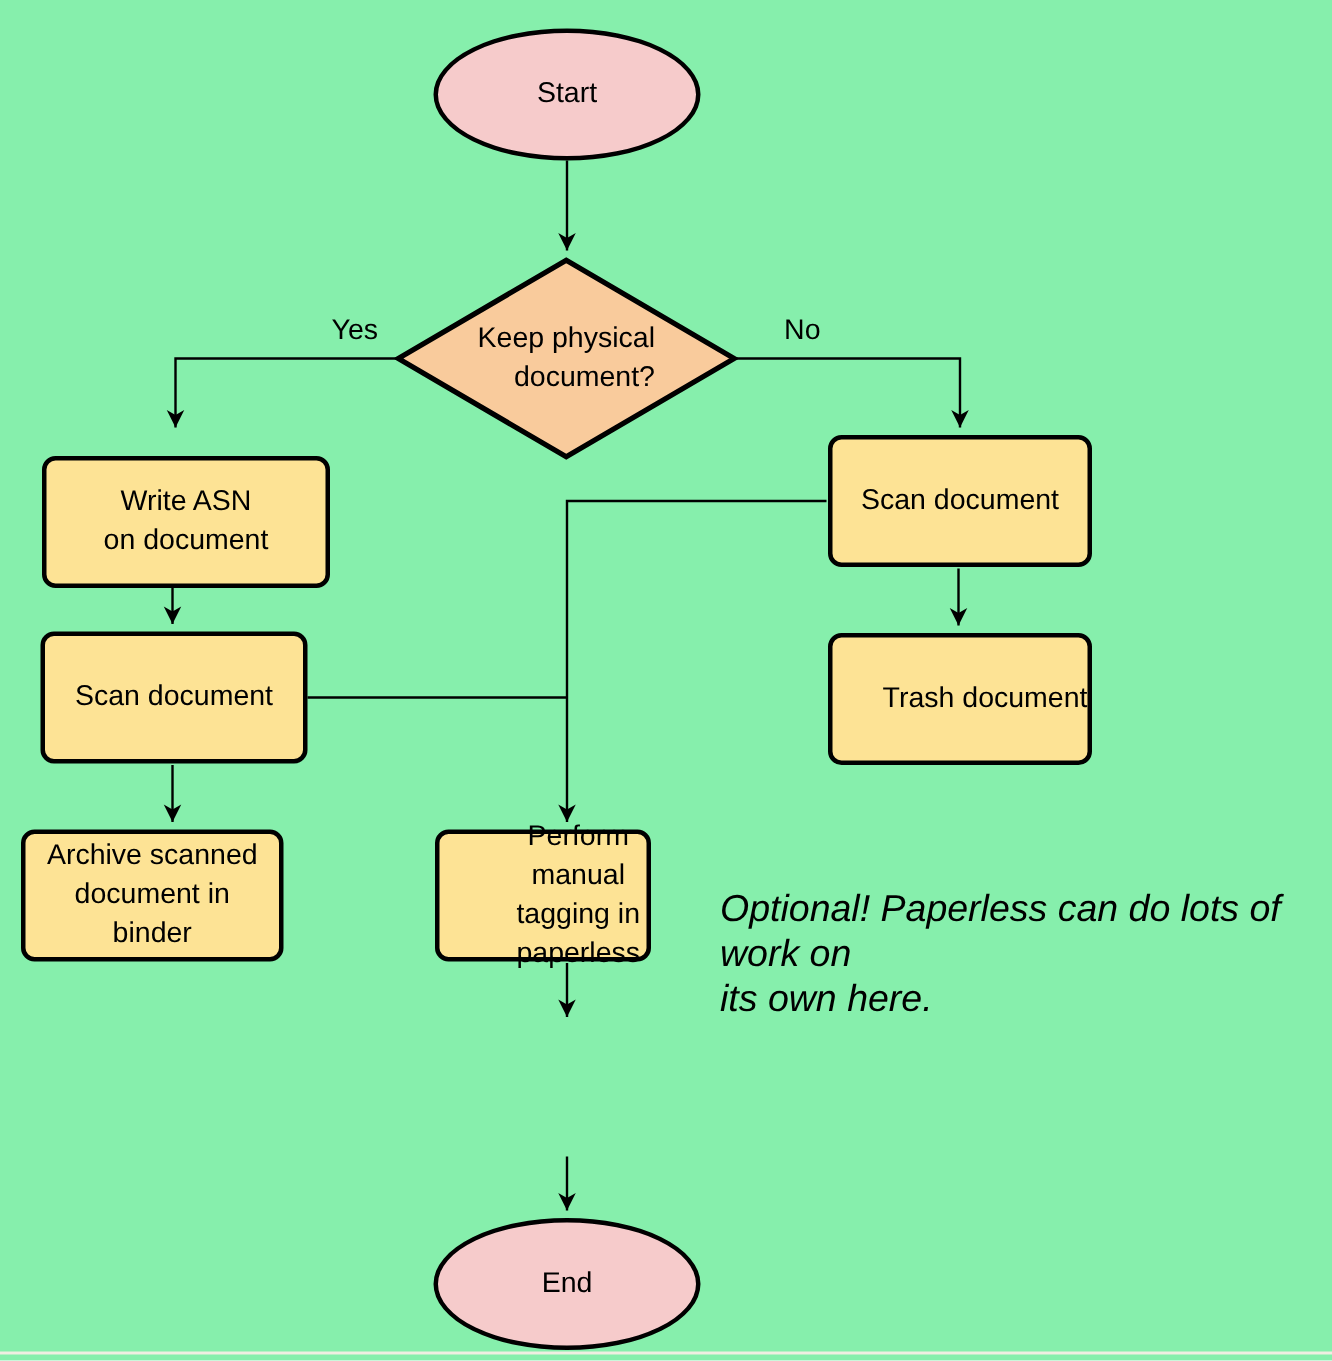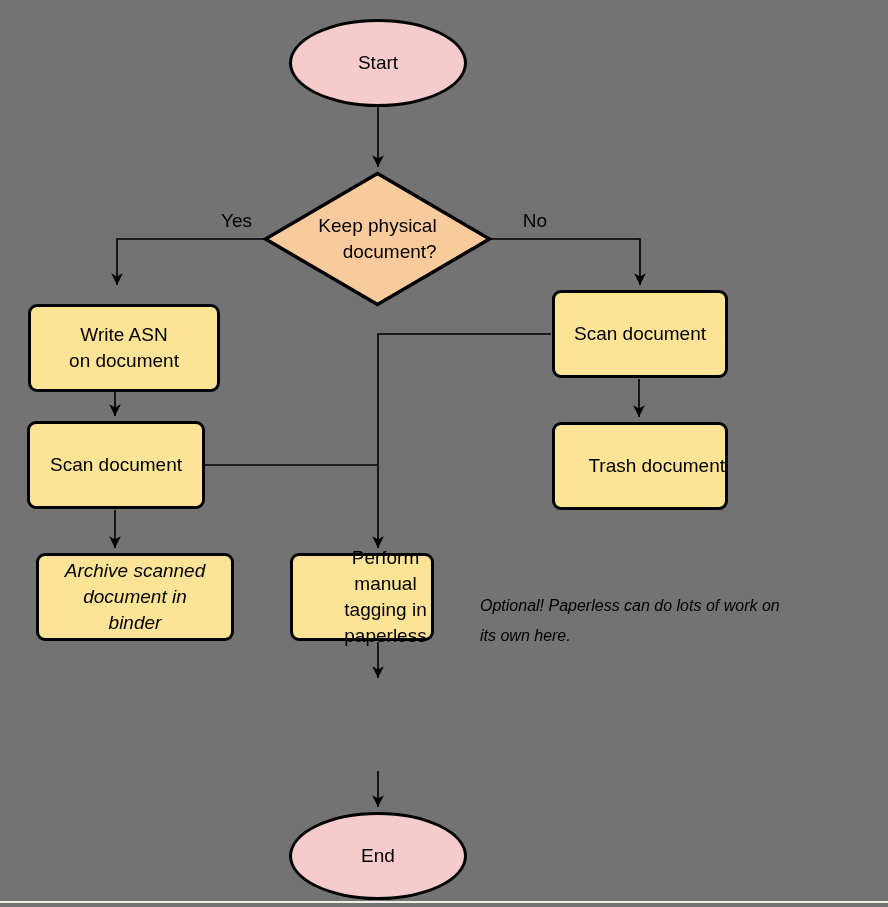--- a/index.html
+++ b/index.html
@@ -6,21 +6,21 @@
     margin: 0;
     padding: 0;
     background: #ffffff;
     font-family: "Liberation Sans", sans-serif;
     color: #000000;
   }
   .canvas {
     position: relative;
     width: 888px;
     height: 907px;
-    background: #737373;
+    background: #86efac;
     overflow: hidden;
   }
   svg.connector-layer {
     position: absolute;
     left: 0;
     top: 0;
     width: 888px;
     height: 907px;
     pointer-events: none;
   }
@@ -63,21 +63,21 @@
     position: absolute;
     font-size: 19px;
     line-height: 20px;
     text-align: right;
     width: 52px;
   }
   .annotation {
     position: absolute;
     left: 480px;
     top: 591px;
-    font-size: 16px;
+    font-size: 25px;
     line-height: 30px;
     font-style: italic;
     white-space: pre-line;
   }
   .bottom-hairline {
     position: absolute;
     left: 0;
     top: 901px;
     width: 888px;
     height: 2px;
@@ -123,21 +123,21 @@
 
   <div class="node process" style="left:28px; top:304px; width:192px; height:88px;">
     <span class="label">Write ASN
 on document</span>
   </div>
 
   <div class="node process" style="left:27px; top:421px; width:178px; height:88px;">
     <span class="label">Scan document</span>
   </div>
 
-  <div class="node process" style="left:36px; top:553px; width:198px; height:88px;font-style:italic;">
+  <div class="node process" style="left:14px; top:553px; width:175px; height:88px;">
     <span class="label">Archive scanned
 document in
 binder</span>
   </div>
 
   <div class="node process" style="left:552px; top:290px; width:176px; height:88px;">
     <span class="label">Scan document</span>
   </div>
 
   <div class="node process" style="left:552px; top:422px; width:176px; height:88px;justify-content:flex-end;">

